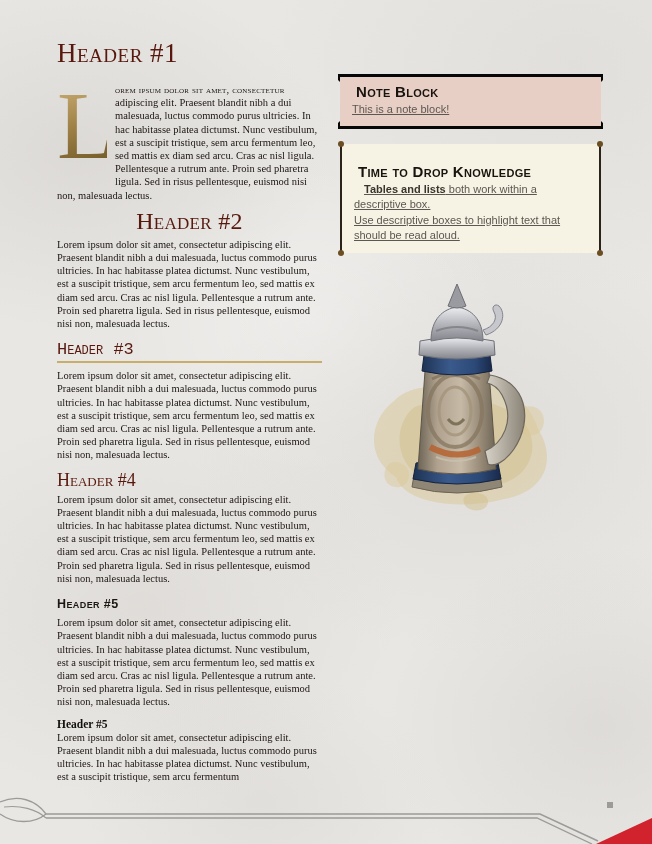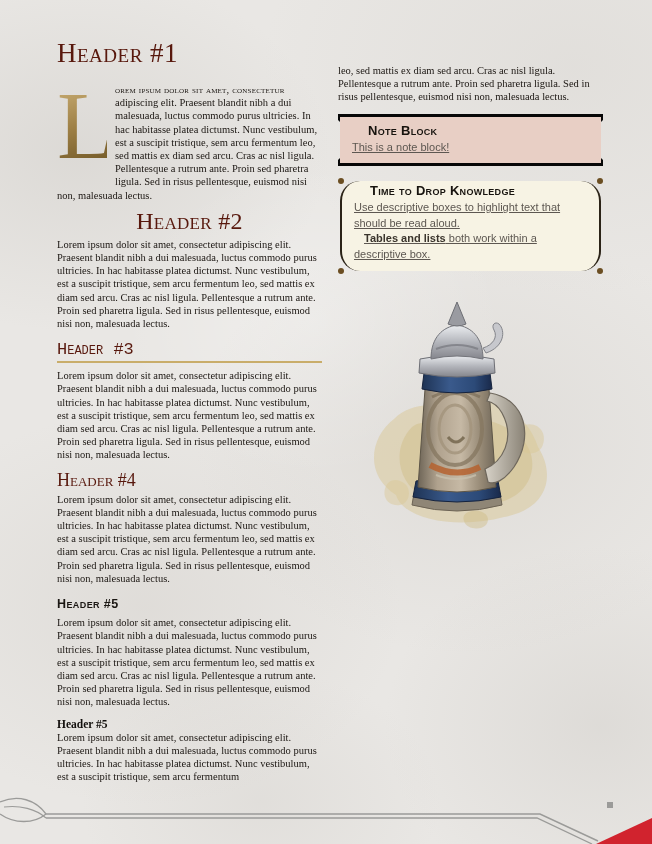--- a/index.html
+++ b/index.html
@@ -42,27 +42,27 @@
   .note{position:relative;background:#e8cfc5;border-top:3px solid #070707;border-bottom:3px solid #070707;
         padding:6px 12px 8px;margin:10px 2px 15px;}
   .wing{position:absolute;width:0;height:0;}
   .wing.tl{top:-3px;left:-8px;border-top:8px solid #070707;border-left:8px solid transparent;}
   .wing.tr{top:-3px;right:-8px;border-top:8px solid #070707;border-right:8px solid transparent;}
   .wing.bl{bottom:-3px;left:-8px;border-bottom:8px solid #070707;border-left:8px solid transparent;}
   .wing.br{bottom:-3px;right:-8px;border-bottom:8px solid #070707;border-right:8px solid transparent;}
 
   
   .desc{position:relative;background:#f7f3e4;border-left:2px solid #2b2317;border-right:2px solid #2b2317;
-        padding:2px 12px 9px;margin:0 2px 16px;border-radius:20px;}
+        padding:19px 12px 9px;margin:0 2px 16px;}
   .dot{position:absolute;width:6px;height:6px;border-radius:50%;background:#6b4e22;}
   .dot.tl{top:-3px;left:-4px;} .dot.tr{top:-3px;right:-4px;}
   .dot.bl{bottom:-3px;left:-4px;} .dot.br{bottom:-3px;right:-4px;}
 
   .sans-title{font-family:"Liberation Sans",sans-serif;font-variant:small-caps;font-weight:bold;
-              font-size:13px;letter-spacing:.3px;color:#17130e;margin:0 16px 2px;}
+              font-size:15px;letter-spacing:.3px;color:#17130e;margin:0 4px 2px;}
   .sans-body{font-family:"Liberation Sans",sans-serif;font-size:11px;line-height:15.5px;color:#5d5751;margin:0;text-decoration:underline;}
   .sans-body.indent{text-indent:10px;}
   .sans-body b{color:#3a342c;}
 
   .stein-wrap{margin:26px 0 0 14px;}
   .footer{position:absolute;left:0;bottom:0;width:652px;height:50px;}
 </style>
 </head>
 <body>
 
@@ -83,39 +83,38 @@
       <p class="body">Lorem ipsum dolor sit amet, consectetur adipiscing elit. Praesent blandit nibh a dui malesuada, luctus commodo purus ultricies. In hac habitasse platea dictumst. Nunc vestibulum, est a suscipit tristique, sem arcu fermentum leo, sed mattis ex diam sed arcu. Cras ac nisl ligula. Pellentesque a rutrum ante. Proin sed pharetra ligula. Sed in risus pellentesque, euismod nisi non, malesuada lectus.</p>
 
       <h5>Header #5</h5>
       <p class="body">Lorem ipsum dolor sit amet, consectetur adipiscing elit. Praesent blandit nibh a dui malesuada, luctus commodo purus ultricies. In hac habitasse platea dictumst. Nunc vestibulum, est a suscipit tristique, sem arcu fermentum leo, sed mattis ex diam sed arcu. Cras ac nisl ligula. Pellentesque a rutrum ante. Proin sed pharetra ligula. Sed in risus pellentesque, euismod nisi non, malesuada lectus.</p>
 
       <h6>Header #5</h6>
       <p class="body">Lorem ipsum dolor sit amet, consectetur adipiscing elit. Praesent blandit nibh a dui malesuada, luctus commodo purus ultricies. In hac habitasse platea dictumst. Nunc vestibulum, est a suscipit tristique, sem arcu fermentum</p>
     </div>
 
     <div class="col right">
-      <p class="body">leo, sed mattis ex diam sed arcu. Cras ac nisl ligula. Pellentesque a rutrum ante. Proin sed pharetra ligula. Sed in risus pellentesque, euismod nisi non, malesuada lectus.</p>
 
       <div class="note">
         <span class="wing tl"></span>
         <span class="wing tr"></span>
         <span class="wing bl"></span>
         <span class="wing br"></span>
         <p class="sans-title">Note Block</p>
         <p class="sans-body">This is a note block!</p>
       </div>
 
       <div class="desc">
         <span class="dot tl"></span>
         <span class="dot tr"></span>
         <span class="dot bl"></span>
         <span class="dot br"></span>
         <p class="sans-title">Time to Drop Knowledge</p>
+        <p class="sans-body indent"><b>Tables and lists</b><span> both work within a descriptive box.</span></p>
         <p class="sans-body">Use descriptive boxes to highlight text that should be read aloud.</p>
-        <p class="sans-body indent"><b>Tables and lists</b><span> both work within a descriptive box.</span></p>
       </div>
 
       <div class="stein-wrap">
         <svg width="230" height="238" viewBox="0 0 230 238">
           <defs>
             <linearGradient id="bodyG" x1="0" y1="0" x2="1" y2="0">
               <stop offset="0" stop-color="#6e6557"></stop>
                 <stop offset="0.25" stop-color="#b0a28e"></stop>
               <stop offset="0.55" stop-color="#c6b9a5"></stop>
                 <stop offset="0.8" stop-color="#988b77"></stop>

